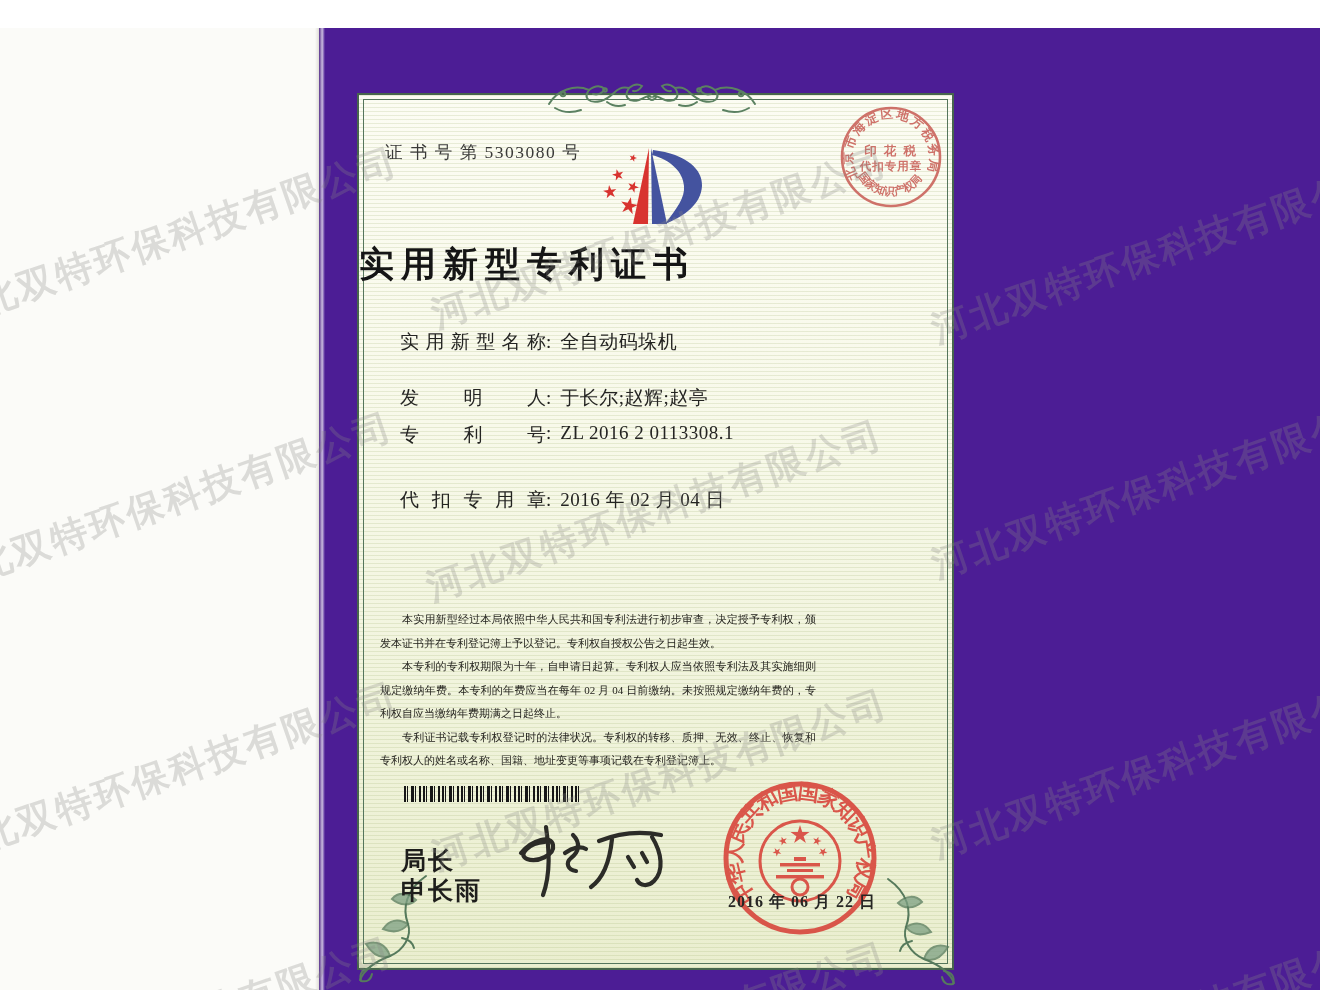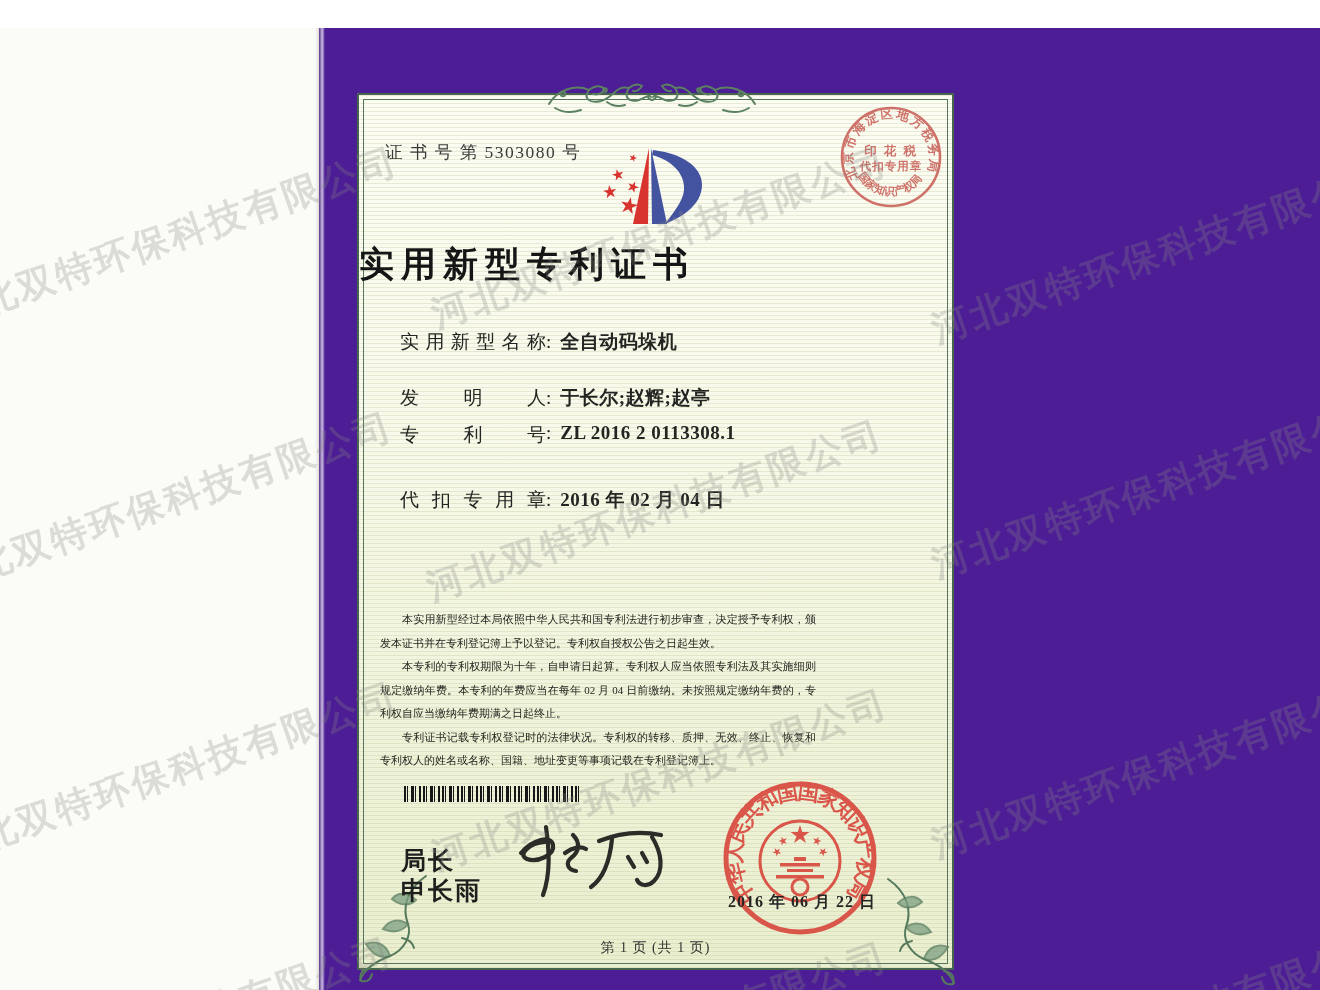--- a/index.html
+++ b/index.html
@@ -18,21 +18,21 @@
           repeating-linear-gradient(180deg, rgba(152,172,104,0.20) 0 1px, rgba(0,0,0,0) 1px 4px),
           linear-gradient(180deg,#fcfcf3 0%,#f8f9ea 38%,#f0f3db 72%,#eaeecf 100%);}
   .cert-inner{position:absolute;inset:4px;border:1px solid #55755c;pointer-events:none;}
   .cert-no{position:absolute;left:26px;top:45px;font-size:17.5px;letter-spacing:1.5px;color:#3a3a38;}
   .logo{position:absolute;left:240px;top:47px;}
   .title{position:absolute;left:0;right:0;top:146px;text-align:left;font-size:35px;font-weight:bold;
          letter-spacing:7px;color:#151515;}
   .frow{position:absolute;left:41px;font-size:19px;color:#242422;white-space:nowrap;}
   .f-label{display:inline-block;width:146px;text-align:justify;text-align-last:justify;vertical-align:top;}
   .f-colon{display:inline-block;}
-  .f-value{display:inline-block;padding-left:9px;letter-spacing:0.5px;font-weight:bold;}
+  .f-value{display:inline-block;padding-left:9px;letter-spacing:0.5px;}
   .paras{position:absolute;left:21px;top:513px;width:436px;font-size:11px;line-height:23.5px;
          color:#25241f;text-align:justify;}
   .paras p{margin:0;text-indent:2em;}
   .barcode{position:absolute;left:45px;top:691px;width:176px;height:16px;
     background:repeating-linear-gradient(90deg,
       #161616 0 2px, rgba(0,0,0,0) 2px 3px,
       #161616 3px 4px, rgba(0,0,0,0) 4px 7px,
       #161616 7px 10px, rgba(0,0,0,0) 10px 11px,
       #161616 11px 12px, rgba(0,0,0,0) 12px 15px,
       #161616 15px 17px, rgba(0,0,0,0) 17px 19px);}
@@ -191,21 +191,20 @@
           <rect x="77" y="82" width="12" height="4"></rect>
           <rect x="63" y="88" width="40" height="3.5"></rect>
           <rect x="70" y="94" width="26" height="3"></rect>
           <rect x="59" y="100" width="48" height="3.5"></rect>
           <circle cx="83" cy="112" r="8" fill="none" stroke="#d8463c" stroke-width="3"></circle>
         </g>
       </g>
     </svg>
     <div class="seal-date">2016 年 06 月 22 日</div>
 
-    <div class="footer">第 1 页 (共 1 页)</div>
   </div>
 
   <div class="wm-layer">
     <span class="wm" style="left:170px;top:210px">河北双特环保科技有限公司</span>
     <span class="wm" style="left:660px;top:210px">河北双特环保科技有限公司</span>
     <span class="wm" style="left:1160px;top:225px">河北双特环保科技有限公司</span>
     <span class="wm" style="left:165px;top:475px">河北双特环保科技有限公司</span>
     <span class="wm" style="left:655px;top:483px">河北双特环保科技有限公司</span>
     <span class="wm" style="left:1160px;top:460px">河北双特环保科技有限公司</span>
     <span class="wm" style="left:170px;top:745px">河北双特环保科技有限公司</span>

